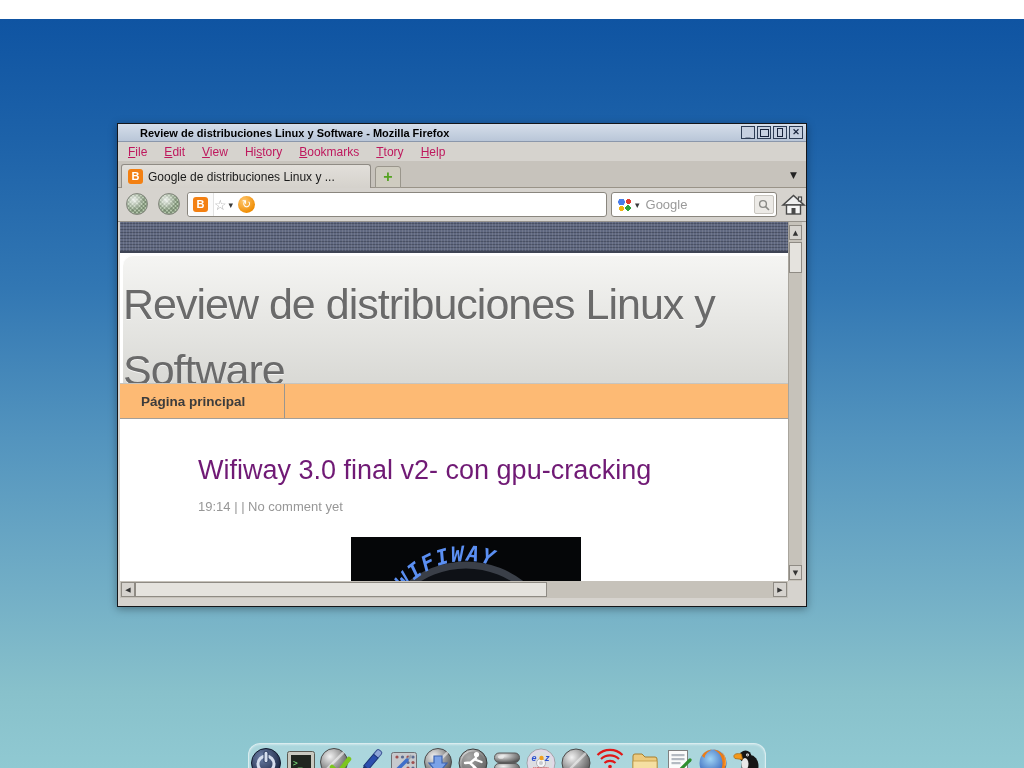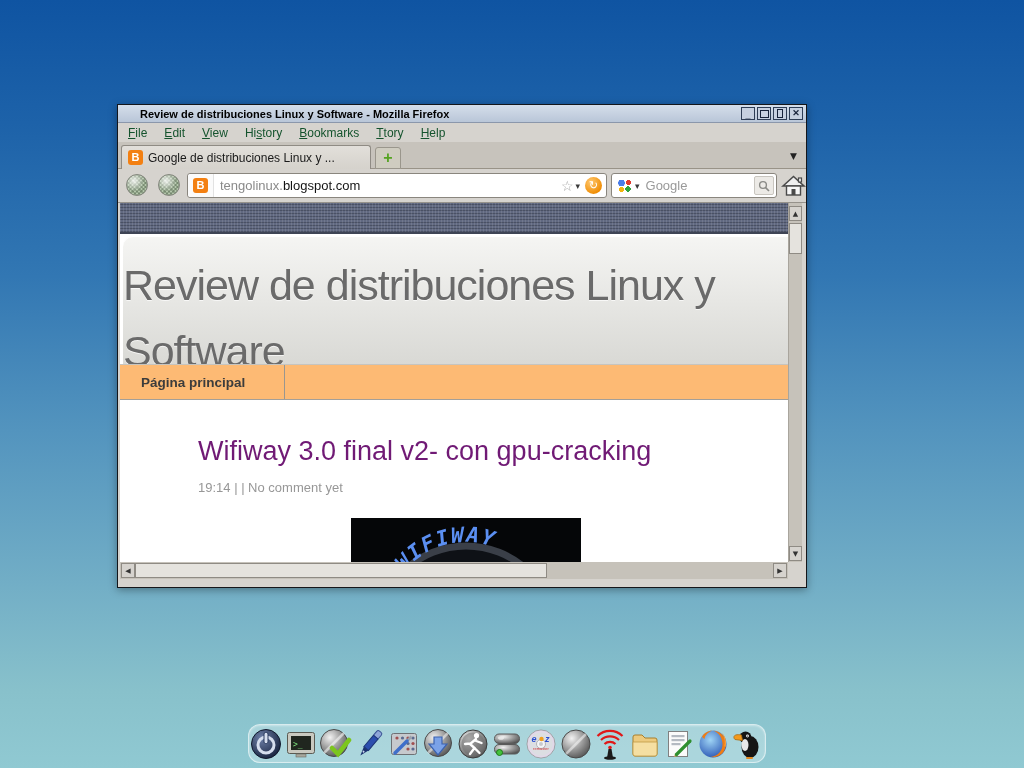--- a/index.html
+++ b/index.html
@@ -2,41 +2,41 @@
 <html><head>
 <meta charset="utf-8">
 <style>
   html,body{margin:0;padding:0;}
   body{width:1024px;height:768px;overflow:hidden;position:relative;
        font-family:"Liberation Sans",sans-serif;-webkit-font-smoothing:antialiased;}
 
   
   .desktop{position:absolute;inset:0;
     background:linear-gradient(180deg,#0f54a2 0%,#1d62a9 16%,#3277b3 36%,
-               #5394be 56%,#72aec6 76%,#88c1cb 90%,#90c9d2 100%);}
+               #5394be 56%,#72aec6 76%,#88c1cb 90%,#90c9d2 100%);margin-top:19px;}
 
   
   .window{position:absolute;left:117px;top:104px;width:690px;height:484px;
     background:#d6d3ce;border:1px solid #14161a;box-sizing:border-box;
     box-shadow:0 2px 8px rgba(0,0,0,.35);}
   .titlebar{position:absolute;left:0;top:0;right:0;height:18px;
     background:linear-gradient(#d5deea,#b9c6d8);border-bottom:1px solid #8b97ab;
     display:flex;align-items:center;padding-left:22px;box-sizing:border-box;
     font-size:11px;font-weight:bold;color:#000;}
   .winbtns{position:absolute;right:3px;top:2px;display:flex;gap:2px;}
   .winbtn{width:14px;height:13px;box-sizing:border-box;border:1px solid #2e3d55;
     background:#c6d0e0;display:flex;align-items:center;justify-content:center;
     font-size:9px;line-height:9px;color:#16223a;font-weight:bold;}
   .winbtn .boxg{width:7px;height:6px;border:1px solid #16223a;}
   .winbtn .boxn{width:4px;height:7px;border:1px solid #16223a;}
   .winbtn.min span{transform:translateY(2px);}
 
   .menubar{position:absolute;left:0;top:18px;right:0;height:19px;
     display:flex;align-items:center;gap:17px;padding-left:10px;
-    font-size:12px;color:#14532d;background:#d6d3ce;}
+    font-size:12px;color:#be185d;background:#d6d3ce;}
   .menu-item{cursor:default;}
   .menu-item .ul{text-decoration:underline;}
 
   
   .tabbar{position:absolute;left:0;top:37px;right:0;height:27px;
     background:#c7c3bc;border-bottom:1px solid #999388;box-sizing:border-box;}
   .tab{position:absolute;left:3px;top:3px;width:250px;height:24px;box-sizing:border-box;
     background:linear-gradient(#e2dfda,#d5d2cc);border:1px solid #8f8b84;border-bottom:none;
     border-radius:3px 3px 0 0;display:flex;align-items:center;gap:5px;
     padding:0 6px;font-size:12px;color:#1a1a1a;}
@@ -178,21 +178,20 @@
     </div>
 
     <div class="navbar">
       <div class="navbtn back"></div>
       <div class="navbtn fwd"></div>
 
       <div class="urlbar">
         <span class="urlfav">
             <span class="favicon">B</span>
           </span>
-        <span class="urltext"><span class="sub">tengolinux.</span><span class="dom">blogspot.com</span></span>
         <span class="url-star">☆</span>
         <span class="url-caret">▾</span>
         <span class="reload">↻</span>
       </div>
 
       <div class="searchbox">
         <span class="gicon"></span>
         <span class="search-caret">▾</span>
         <span class="search-text">Google</span>
         <span class="search-mag">

